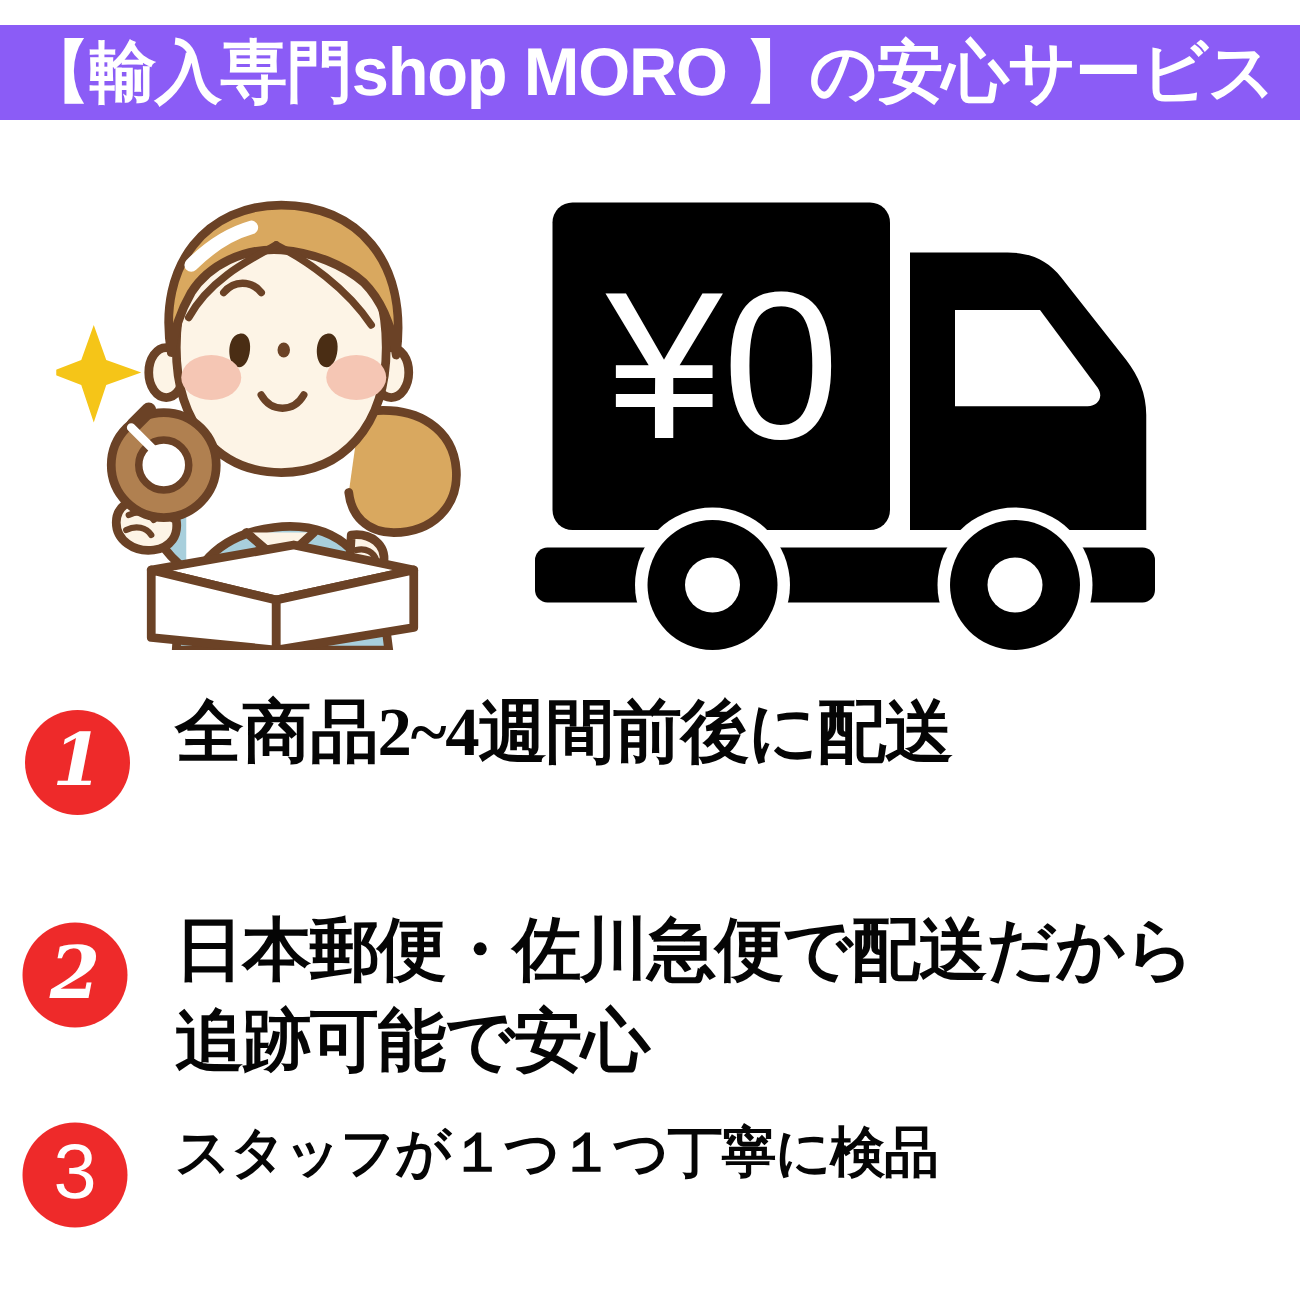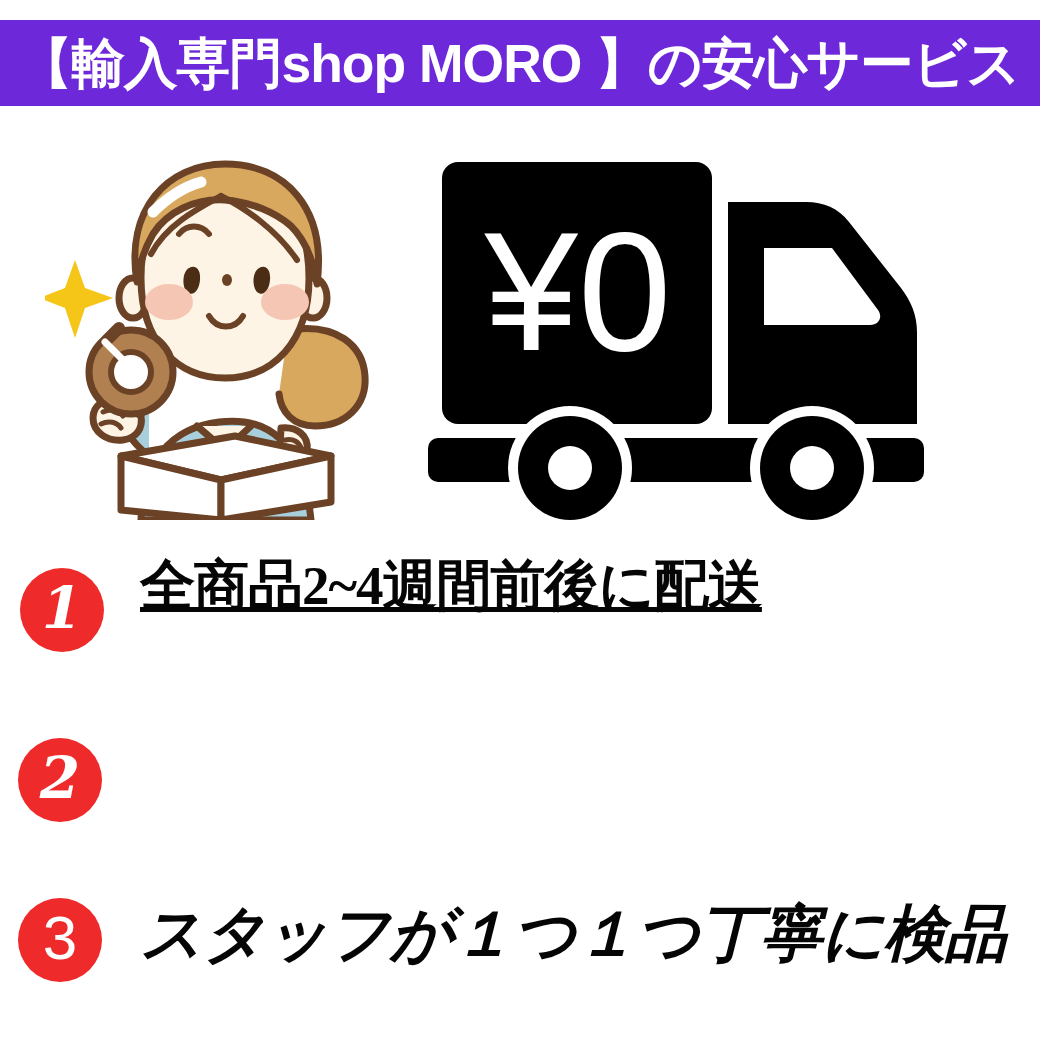--- a/index.html
+++ b/index.html
@@ -21,22 +21,22 @@
     height: 1040px;
     background: #ffffff;
   }
 
   
   .banner {
     position: absolute;
     left: 0;
     top: 20px;
     width: 1040px;
-    height: 86px;
-    background: #6d28d9;
+    height: 76px;
+    background: #8b5cf6;
     display: flex;
     align-items: center;
     justify-content: center;
     box-sizing: border-box;
   }
   .banner-title {
     color: #ffffff;
     font-family: "Liberation Sans", "DejaVu Sans", sans-serif;
     font-weight: 700;
     font-size: 54px;
@@ -129,23 +129,23 @@
     color: #050505;
     font-family: "Liberation Serif", "DejaVu Serif", serif;
     font-weight: 700;
     font-size: 55px;
     line-height: 1.32;
     letter-spacing: -1px;
     white-space: nowrap;
   }
   .line-indent { padding-left: 22px; }
 
-  .item-1 .item-text { margin-top: 10px; text-decoration: underline; }
+  .item-1 .item-text { margin-top: 10px; }
   .item-2 .item-text { margin-top: 4px; }
-  .item-3 .item-text { margin-top: 4px; font-size: 62px; font-style: italic; }
+  .item-3 .item-text { margin-top: 4px; font-size: 44px; }
 </style>
 </head>
 <body>
 
 <div id="page">
 
   <div class="banner">
     <div class="banner-title">【輸入専門shop MORO 】の安心サービス</div>
   </div>
 
@@ -243,20 +243,24 @@
       </div>
       <div class="item-text">
         <div>全商品2~4週間前後に配送</div>
       </div>
     </div>
 
     <div class="service-item item-2">
       <div class="badge badge-2">
         <span class="badge-num">2</span>
       </div>
+      <div class="item-text">
+        <div>日本郵便・佐川急便で配送だから</div>
+        <div>追跡可能で安心</div>
+      </div>
     </div>
 
     <div class="service-item item-3">
       <div class="badge badge-3">
         <span class="badge-num">3</span>
       </div>
       <div class="item-text">
         <div>スタッフが１つ１つ丁寧に検品</div>
       </div>
     </div>

